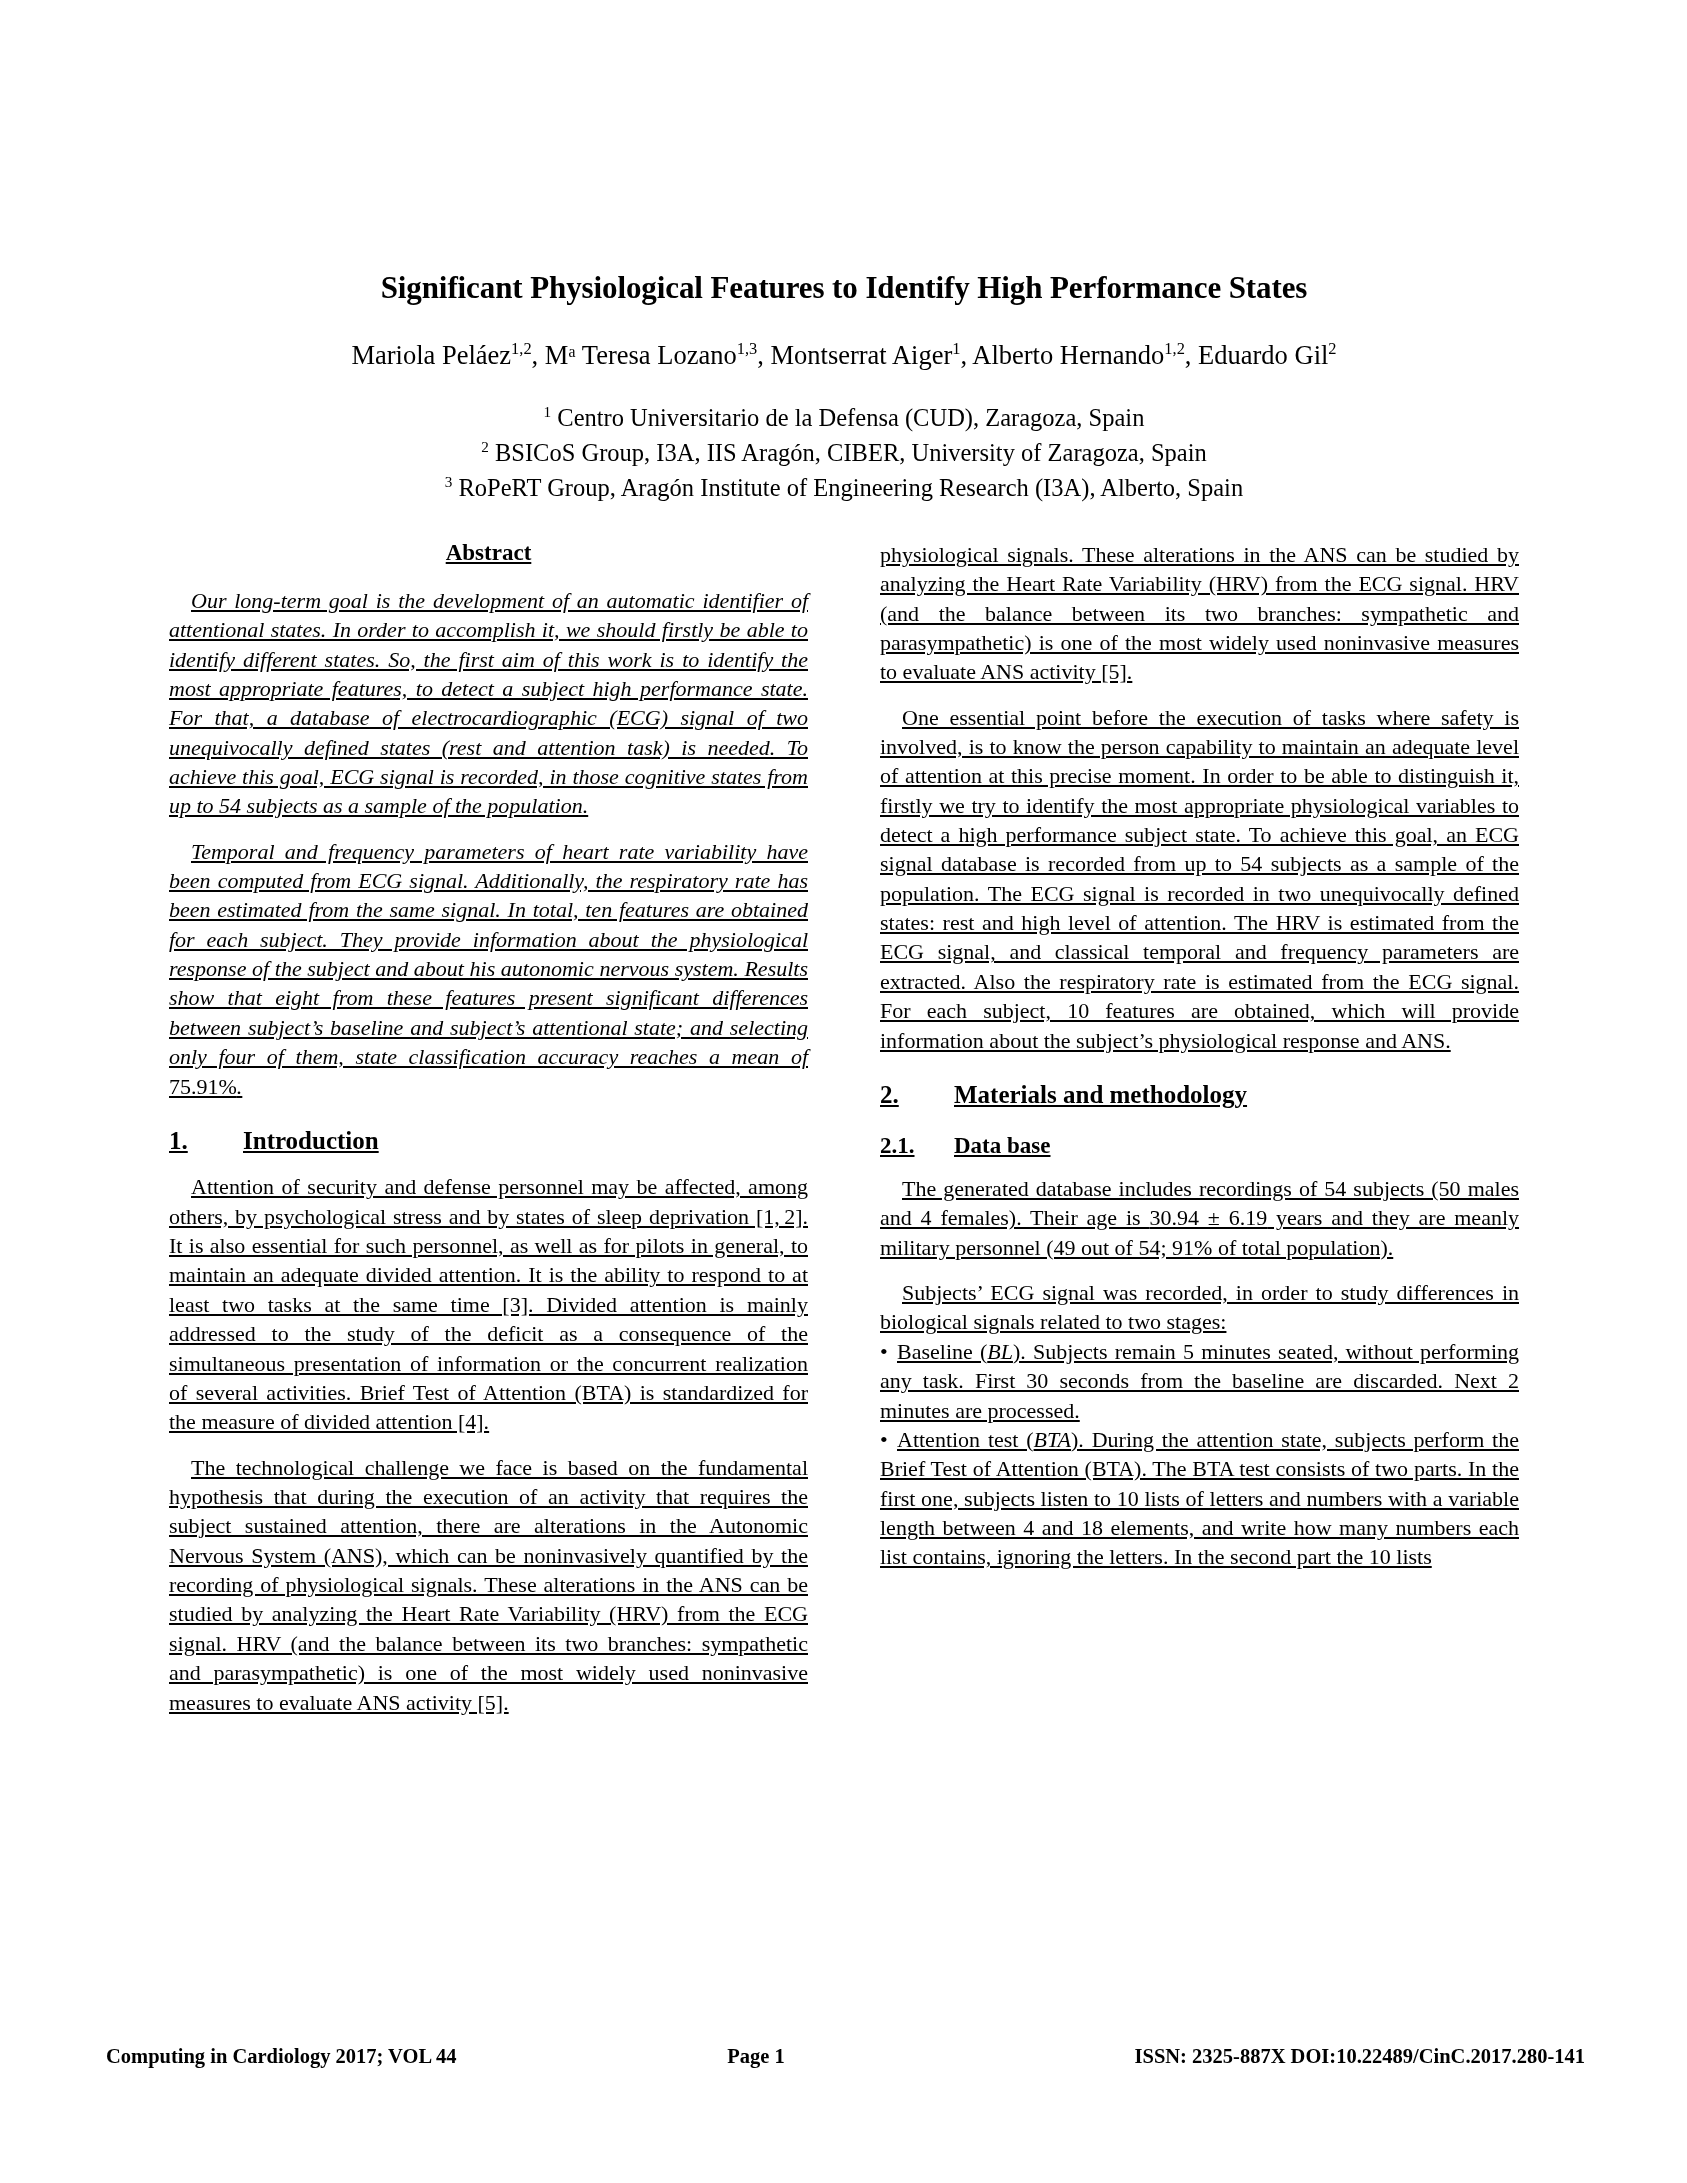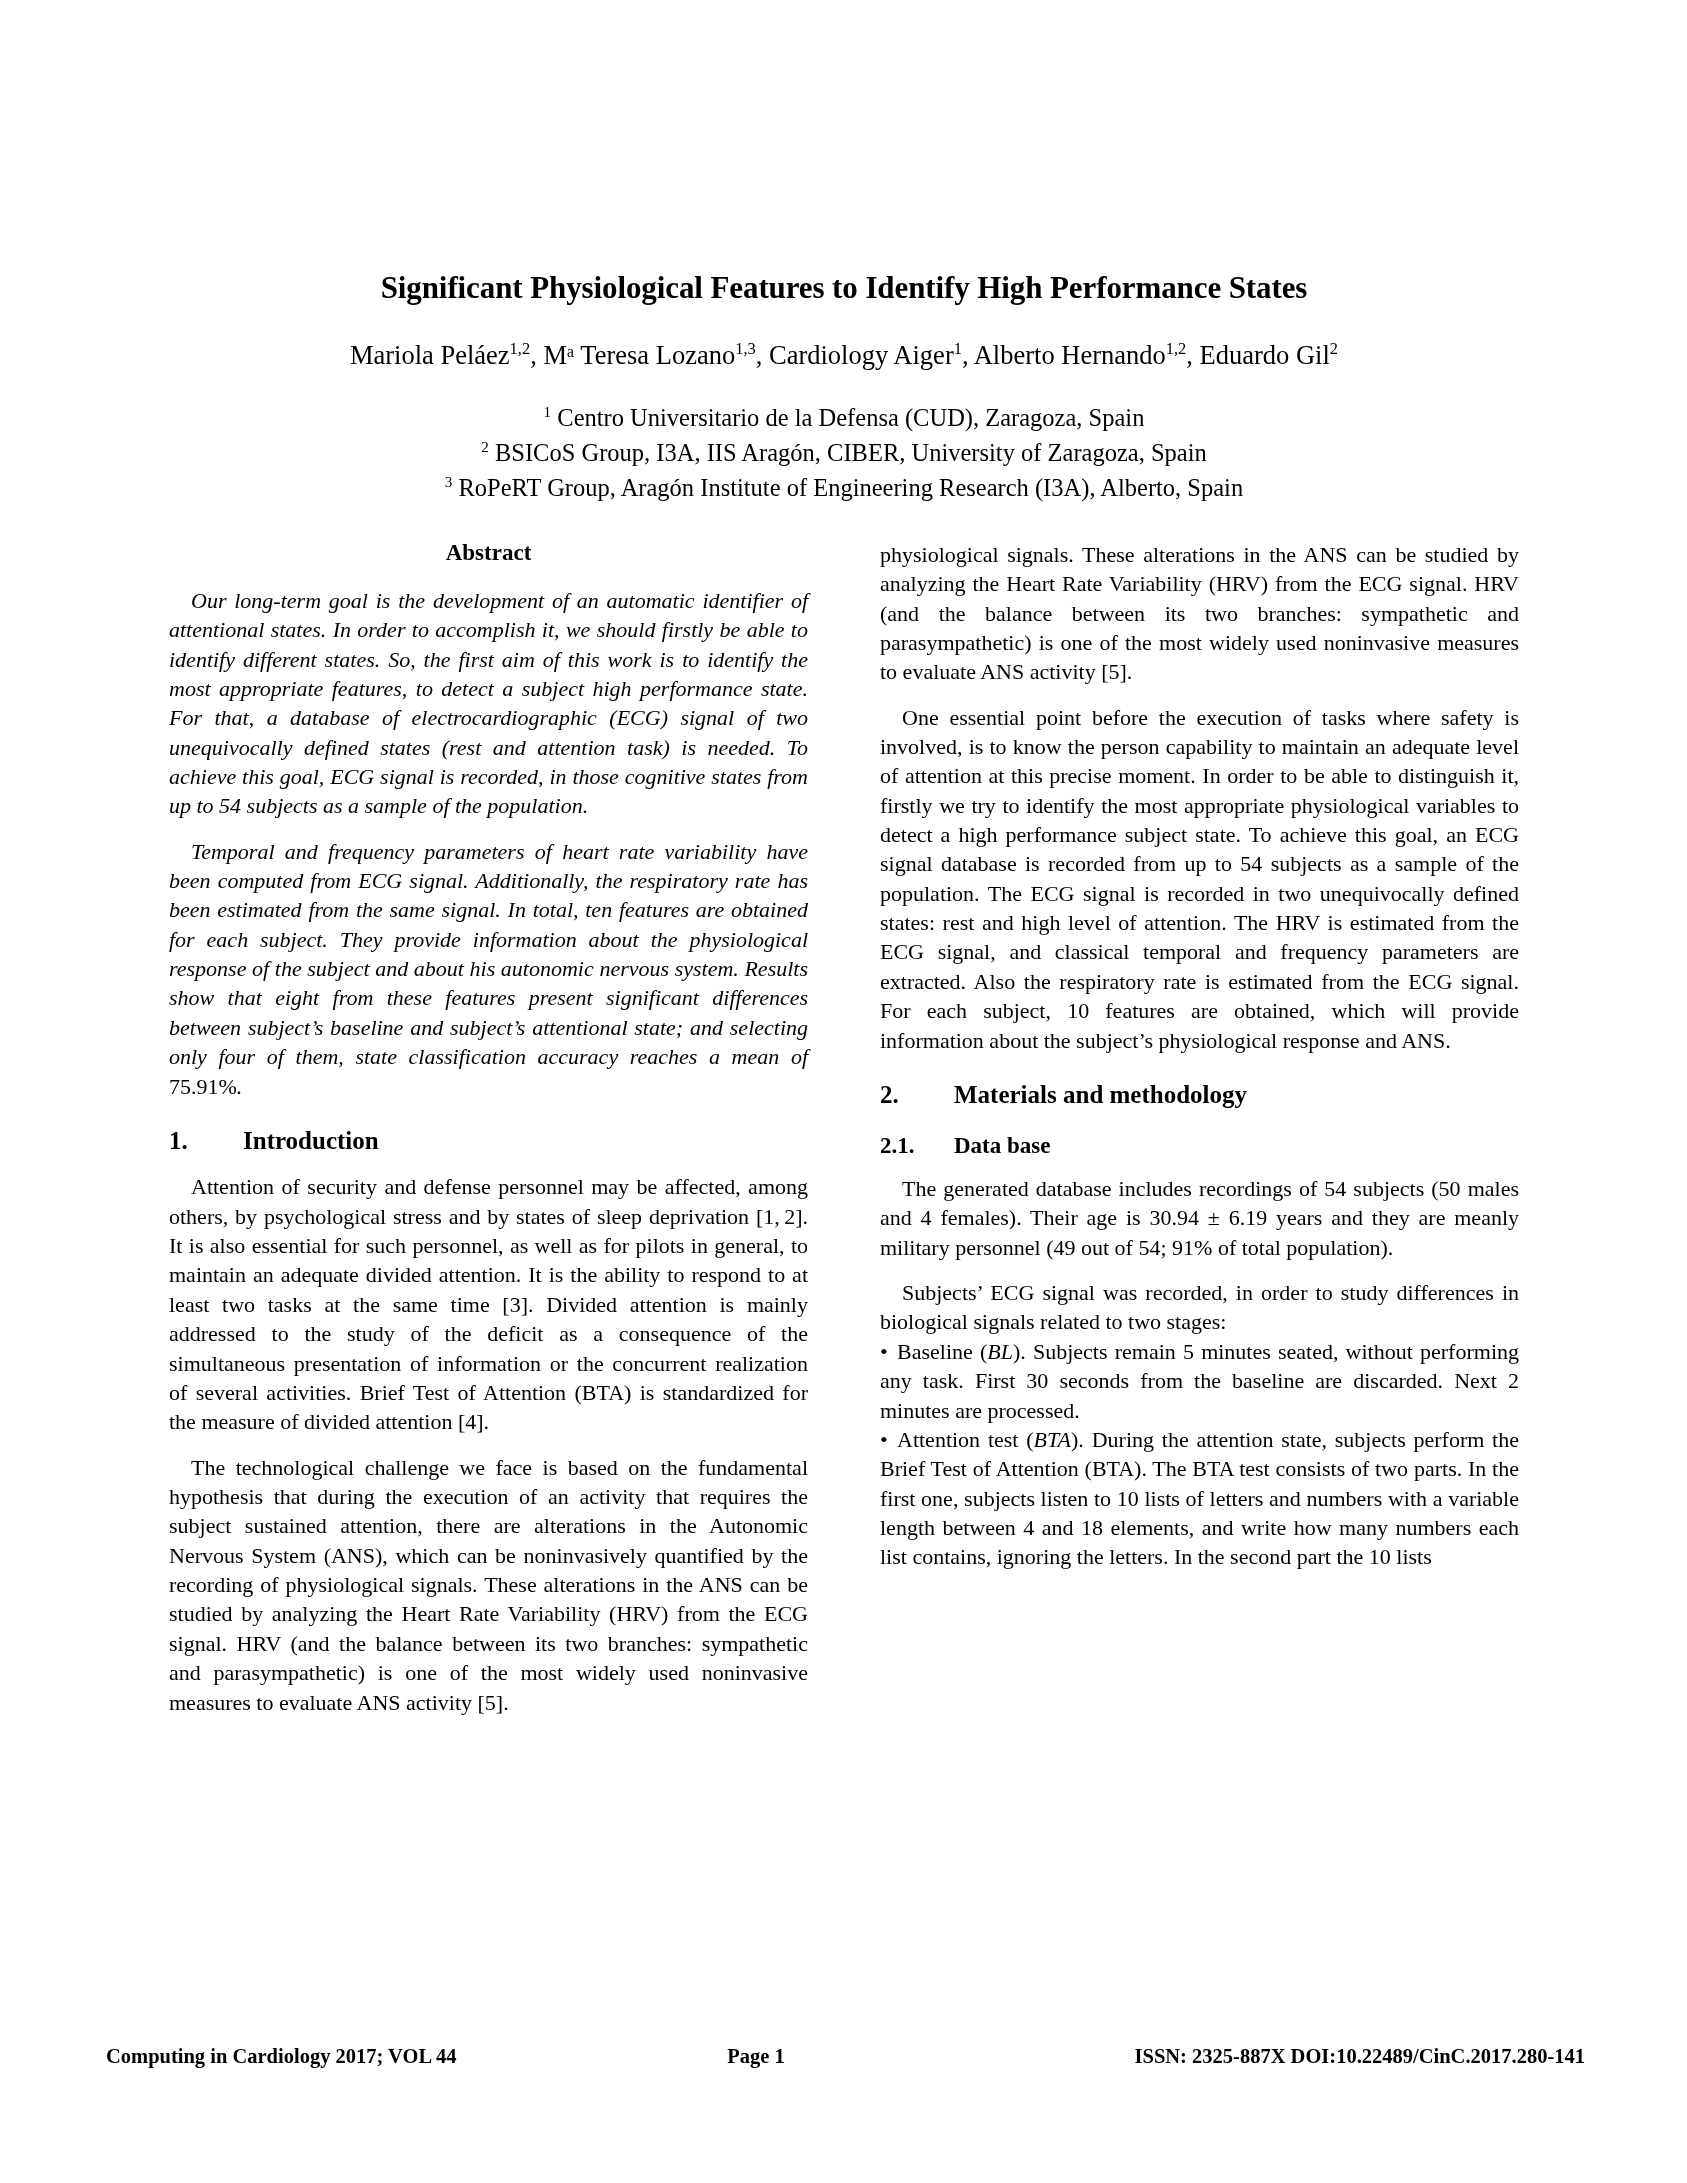--- a/index.html
+++ b/index.html
@@ -45,21 +45,21 @@
   }
   sup { font-size:0.62em; vertical-align:super; line-height:0; }
 
   
   .columns {
     margin-top:34px;
     display:flex;
     justify-content:space-between;
     width:1350px;
   }
-  .col { width:639px; }
+  .col { width:639px;text-decoration:underline; }
 
   .abstract-head {
     text-align:center;
     font-size:23px;
     font-weight:bold;
     margin:0 0 20px 0;
   }
 
   p.body {
     margin:0;
@@ -124,21 +124,21 @@
 <body>
 
 <div class="page">
   <div class="content">
 
     <div class="title">Significant Physiological Features to Identify High Performance States</div>
 
     <div class="authors">
       <span>Mariola Peláez</span><sup>1,2</sup>,
       <span>Mᵃ Teresa Lozano</span><sup>1,3</sup>,
-      <span>Cardiology Aiger</span><sup>1</sup>,
+      <span>Montserrat Aiger</span><sup>1</sup>,
       <span>Alberto Hernando</span><sup>1,2</sup>,
       <span>Eduardo Gil</span><sup>2</sup>
     </div>
 
     <div class="affiliations">
       <div><sup>1</sup> <span>Centro Universitario de la Defensa (CUD), Zaragoza, Spain</span></div>
       <div><sup>2</sup> <span>BSICoS Group, I3A, IIS Aragón, CIBER, University of Zaragoza, Spain</span></div>
       <div><sup>3</sup> <span>RoPeRT Group, Aragón Institute of Engineering Research (I3A), Alberto, Spain</span></div>
     </div>
 

